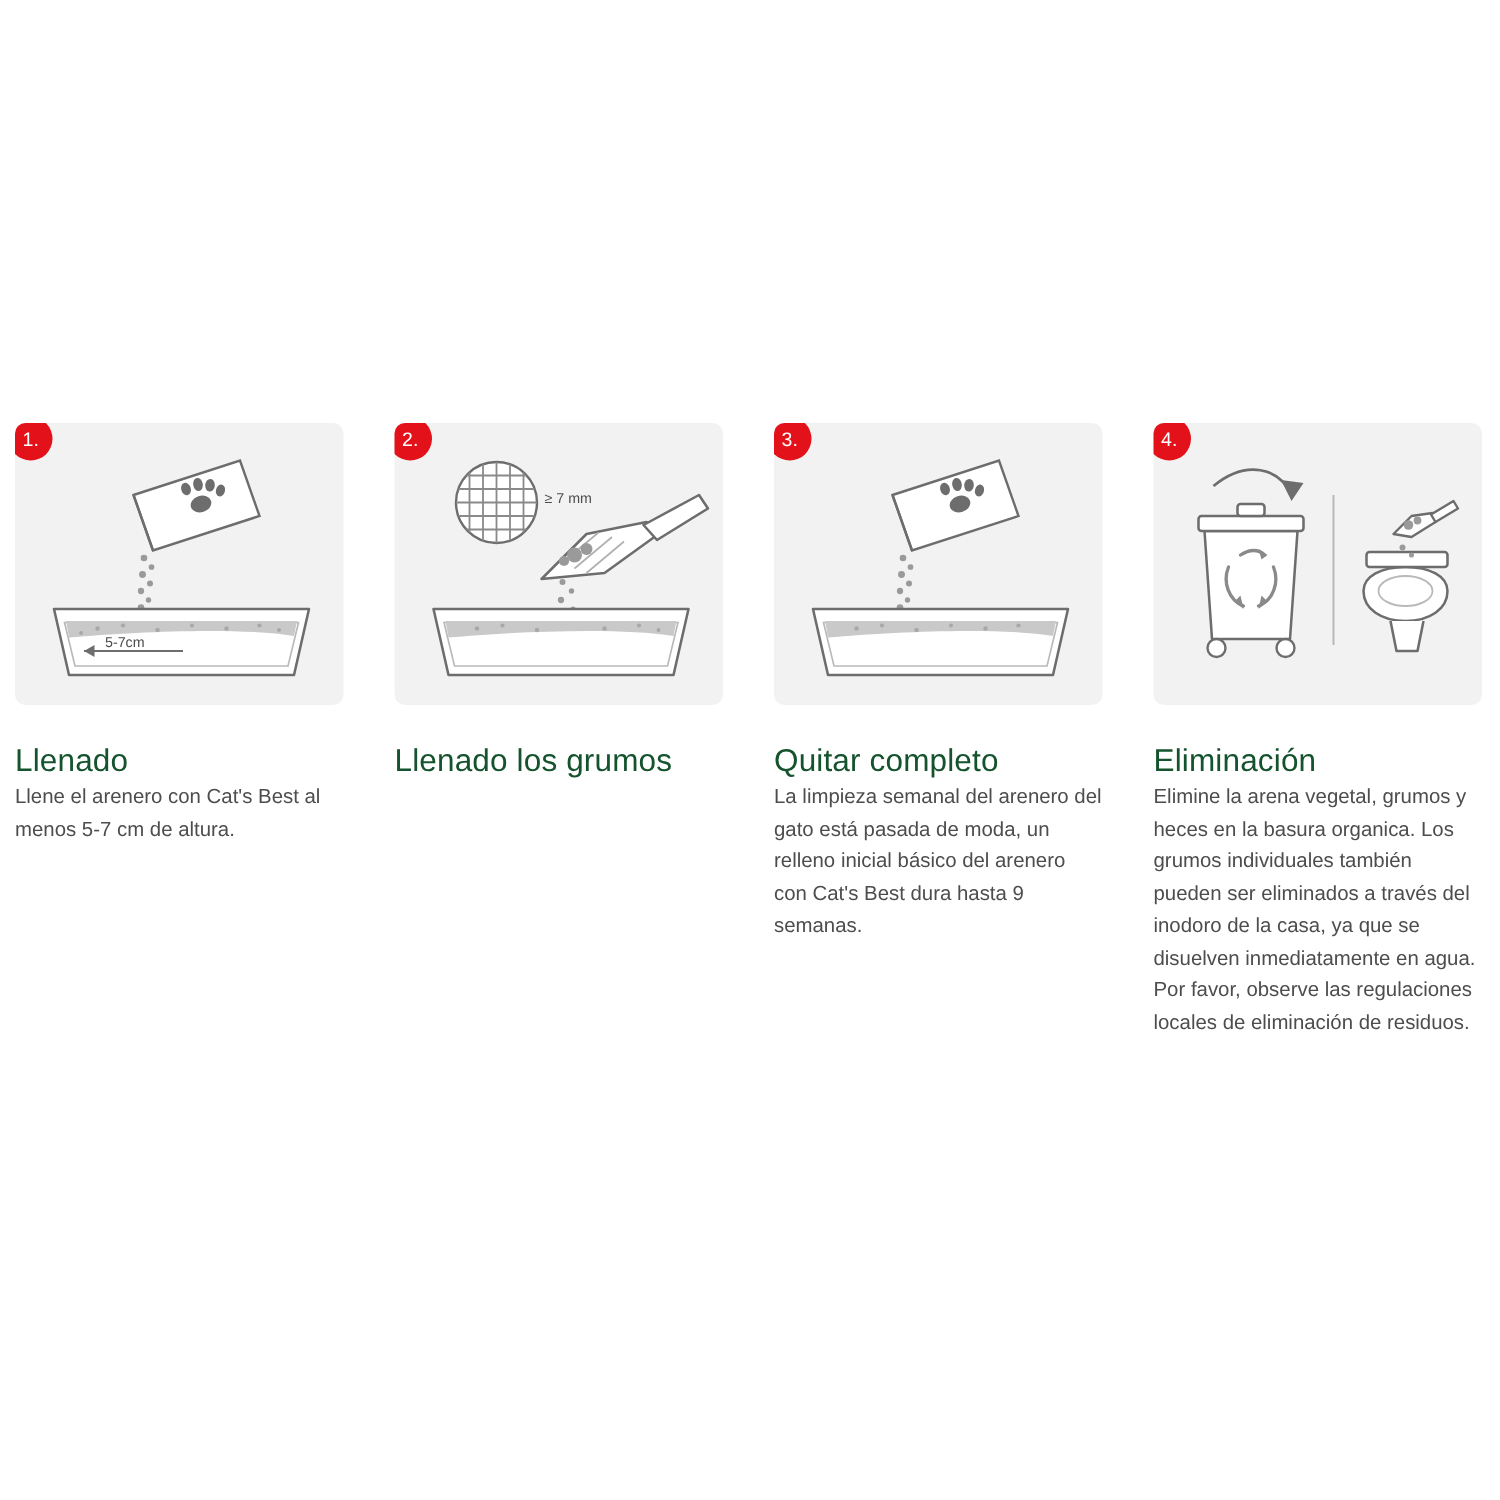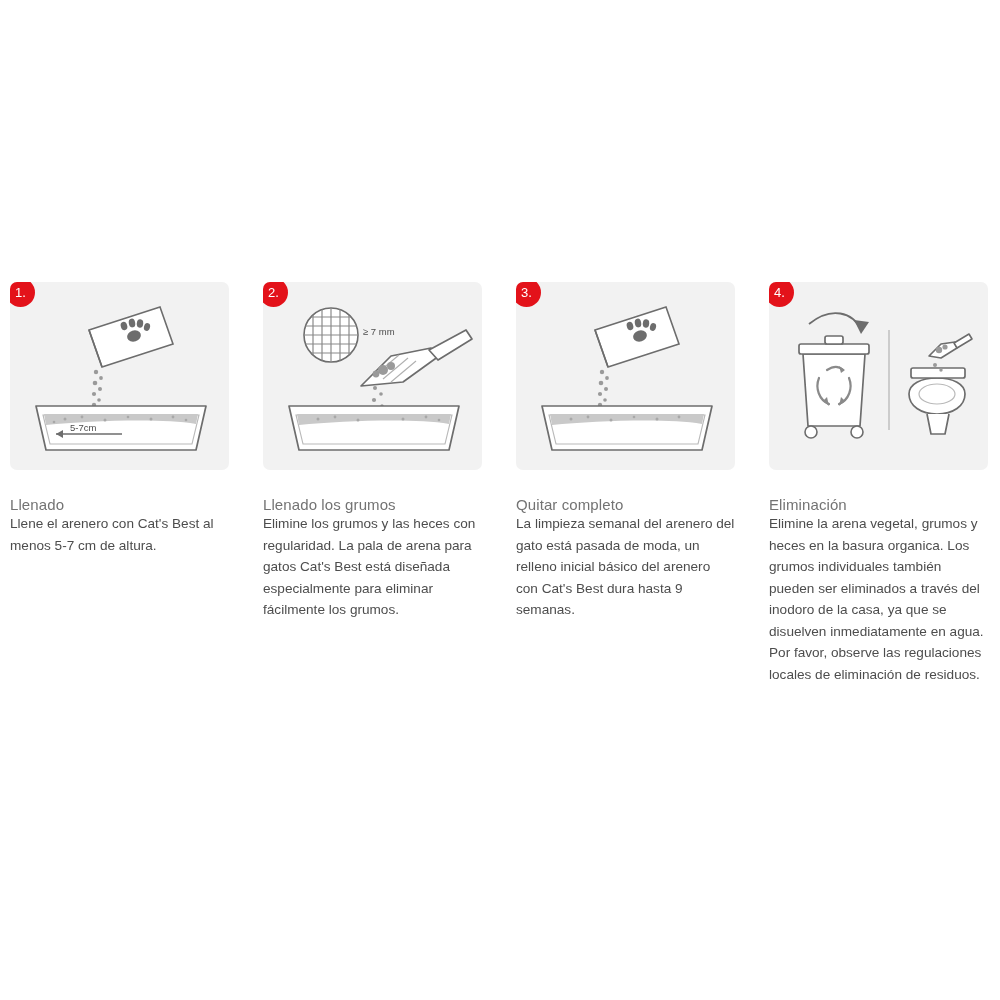--- a/index.html
+++ b/index.html
@@ -50,22 +50,22 @@
     z-index: 5;
     font-family: "Liberation Sans", sans-serif;
   }
   .fig-svg {
     position: absolute;
     left: 0;
     top: 0;
   }
   .step-title {
     margin-top: 26px;
-    font-size: 15px;
-    color: #737373;
+    font-size: 21px;
+    color: #14532d;
     letter-spacing: 0.1px;
   }
   .step-body {
     margin-top: 0;
     font-size: 13.6px;
     line-height: 21.5px;
     color: #4d4d4d;
   }
 </style>
 </head>
@@ -185,21 +185,20 @@
           <circle cx="55" cy="137" r="1.5"></circle>
             <circle cx="72" cy="135" r="1.4"></circle>
           <circle cx="95" cy="138" r="1.5"></circle>
             <circle cx="140" cy="137" r="1.5"></circle>
           <circle cx="163" cy="135" r="1.4"></circle>
             <circle cx="176" cy="138" r="1.3"></circle>
         </g>
       </svg>
     </div>
     <div class="step-title">Llenado los grumos</div>
-    <div class="step-body">Elimine los grumos y las heces con regularidad. La pala de arena para gatos Cat's Best está diseñada especialmente para eliminar fácilmente los grumos.</div>
   </div>
 
   <div class="step">
     <div class="figure">
       <div class="badge">3.</div>
       <svg class="fig-svg" width="219" height="188" viewBox="0 0 219 188">
         <g fill="#ffffff" stroke="#6d6d6d" stroke-width="1.6">
           <path d="M79 48 L150 25 L163 62 L92 85 Z"></path>
         </g>
         <path d="M79 48 L92 85" fill="none" stroke="#6d6d6d" stroke-width="1.6"></path>

